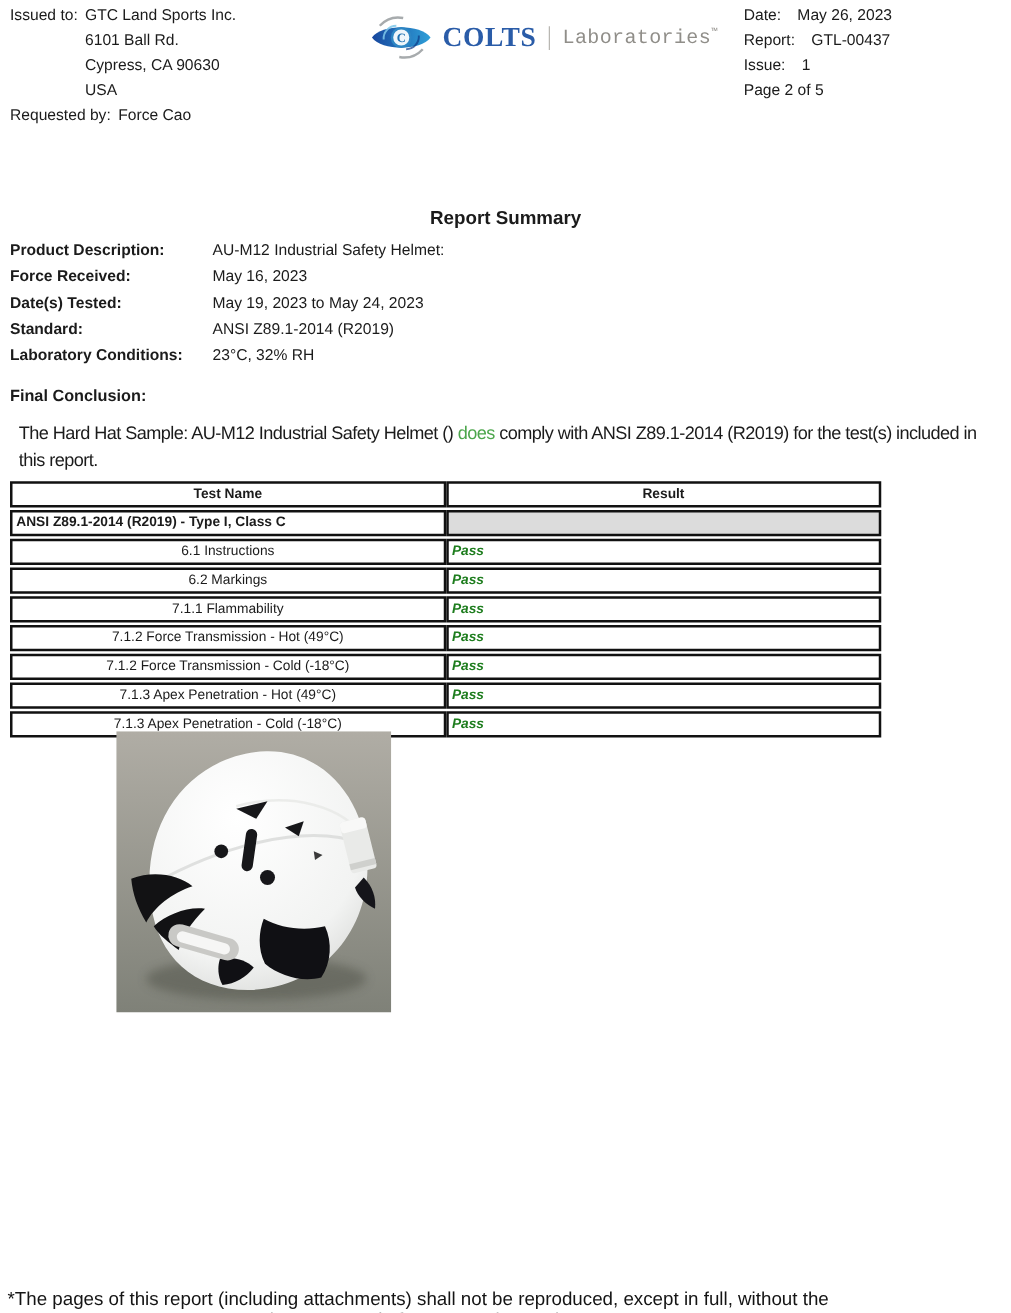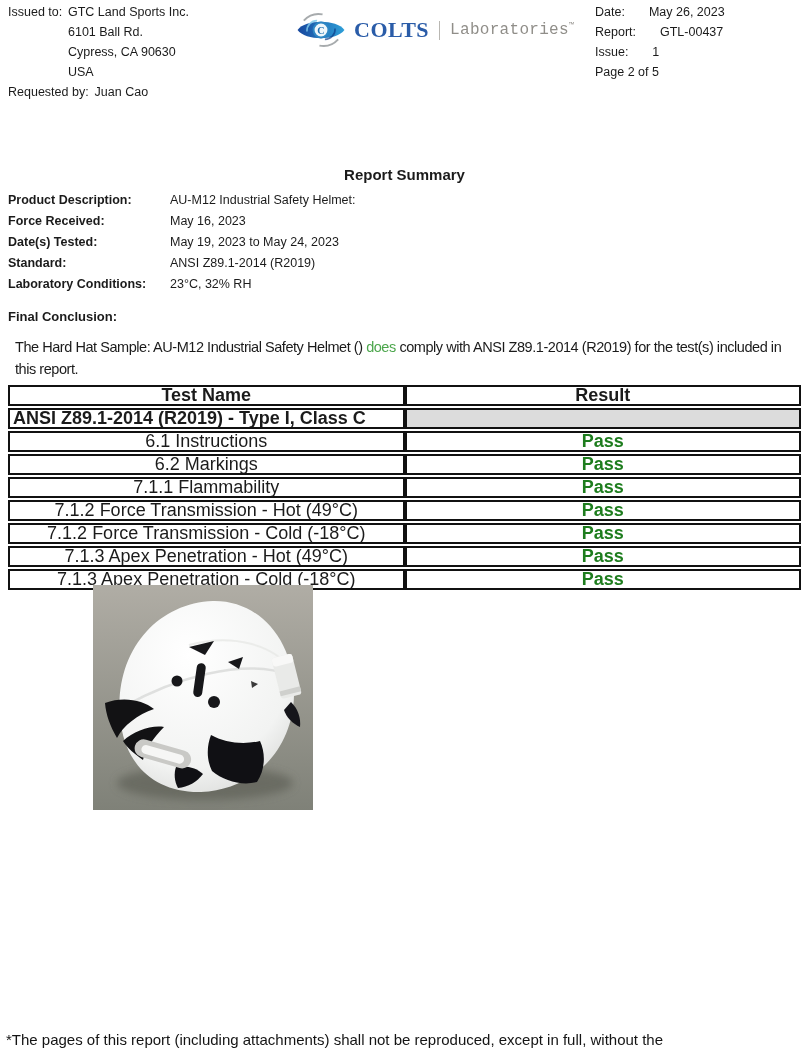--- a/index.html
+++ b/index.html
@@ -19,71 +19,71 @@
     font-family:"Liberation Serif",serif;font-weight:bold;font-size:22px;
     letter-spacing:0.5px;color:var(--brand-blue,#2a5ca8);
   }
   .logo .bar{width:1px;height:19px;background:#b9b7b2;margin:0 2px;}
   .logo .labs{
     font-family:Liberation Mono, monospace;font-size:16px;color:var(--labs-gray,#908e89);
     letter-spacing:0.3px;
   }
   .logo .tm{font-size:8px;vertical-align:super;color:var(--labs-gray,#908e89);}
   .hdr-right{position:absolute;left:595px;top:2px;font-size:12.5px;line-height:20px;}
-  .hdr-right .ml{display:inline-block;padding-right:24px;}
+  .hdr-right .ml{display:inline-block;padding-right:13px;}
   
   .sum-title{
     position:absolute;left:0;top:166px;width:809px;text-align:center;
     font-weight:bold;font-size:15px;
   }
   .summary{position:absolute;left:8px;top:190px;font-size:12.5px;line-height:21px;}
   .summary .srow .sl{display:inline-block;width:162px;font-weight:bold;}
   
   .conc-head{position:absolute;left:8px;top:309px;font-weight:bold;font-size:13px;}
   .conc-text{
     position:absolute;left:15px;top:337px;width:782px;
     font-size:14.5px;letter-spacing:-0.45px;line-height:21.5px;
   }
   .conc-text .hl{color:var(--highlight-color,#4ca64c);}
   
   .rtable{
-    position:absolute;left:8px;top:383px;width:793px;
+    position:absolute;left:8px;top:383px;width:697px;
     border-collapse:separate;border-spacing:0 2px;table-layout:fixed;
-    font-size:18px;
+    font-size:11px;
   }
   .rtable td,.rtable th{
     border:2px solid #111;line-height:15px;padding:1px 3px;background:#fff;
     overflow:hidden;white-space:nowrap;
   }
   .rtable th{font-weight:bold;text-align:center;}
   .rtable td.tname{text-align:center;margin-left:44px;}
   .rtable tr.section td.sname{font-weight:bold;padding-left:3px;}
   .rtable tr.section td.sres{background:var(--section-bg,#dcdcdc);}
-  .rtable td.res{text-align:center;font-weight:bold;color:var(--pass-color,#1e7d1e);}
+  .rtable td.res{font-weight:bold;color:var(--pass-color,#1e7d1e);font-style:italic;}
   
   .photo{position:absolute;left:93px;top:585px;width:220px;height:225px;}
   .photo svg{width:100%;height:100%;display:block;}
   
   .footer{
     position:absolute;left:0;top:1031px;width:669px;text-align:center;
     font-size:15px;color:#141414;
   }
 </style>
 </head>
 <body>
 
 <div class="hdr-left">
   <div class="row">
     <span class="lbl">Issued to:</span><span>GTC Land Sports Inc.</span>
   </div>
   <div class="addr">6101 Ball Rd.</div>
   <div class="addr">Cypress, CA 90630</div>
   <div class="addr">USA</div>
   <div class="req">
-    <span class="lbl2">Requested by:</span><span>Juan Cao</span>
+    <span class="lbl2">Requested by:</span><span>Force Cao</span>
   </div>
 </div>
 
 <div class="logo">
   <svg viewBox="0 0 64 44" aria-hidden="true">
     <defs>
       <linearGradient id="eyeg" x1="0" y1="0" x2="1" y2="0">
         <stop offset="0" stop-color="#17479e"></stop>
           <stop offset="1" stop-color="#2e9fd8"></stop>
       </linearGradient>

